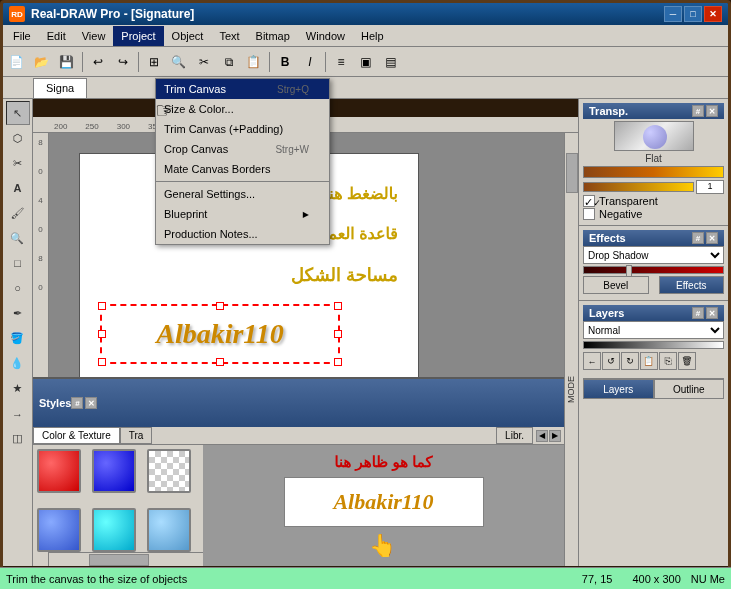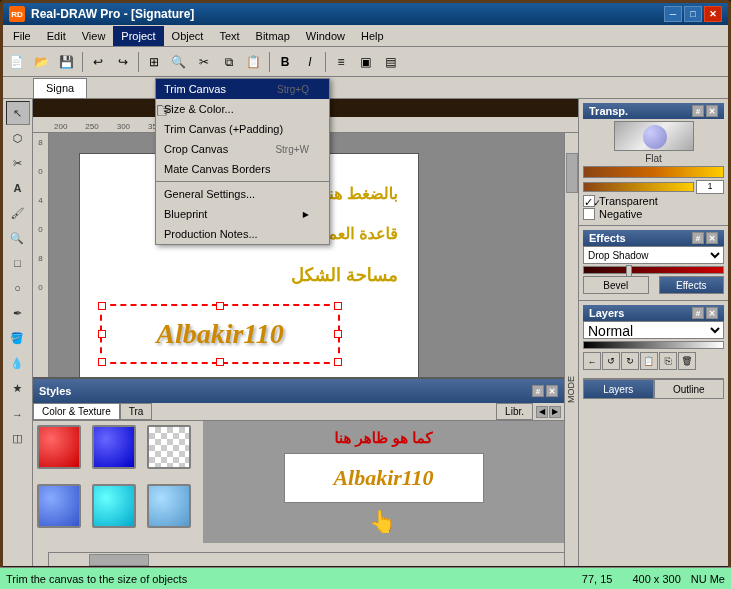--- a/index.html
+++ b/index.html
@@ -316,21 +316,21 @@
       border: 1px solid #808080;
       cursor: pointer;
       display: flex; align-items: center; justify-content: center;
     }
     .bevel-btn.active { background: linear-gradient(to bottom, #4a6a9a, #2a4a7a); color: white; }
 
     .layers-panel { flex: 1; padding: 4px; }
     .layers-select {
       width: 100%;
       height: 18px;
-      font-size: 14px;
+      font-size: 10px;
       background: white;
       border: 1px solid #808080;
     }
     .layers-slider {
       width: 100%;
       height: 8px;
       background: linear-gradient(to right, #000, #fff);
       border: 1px solid #808080;
       margin: 2px 0;
     }
@@ -365,24 +365,23 @@
     }
     .layers-tab.active {
       background: linear-gradient(to bottom, #4a6a9a, #2a4a7a);
       color: white;
     }
     .styles-header {
       background: linear-gradient(to bottom, #4a6a9a, #2a4a7a);
       color: white;
       font-size: 11px;
       font-weight: bold;
-      padding: 6px 6px;
-      display: flex;
-      align-items: center;
-      justify-content: space-between;
+      padding: 18px 6px;
+      display: flex;
+      align-items: center;
     }
 
     .styles-tabs {
       display: flex;
       background: #d4d0c8;
       border-bottom: 1px solid #808080;
     }
     .styles-tab {
       padding: 2px 8px;
       font-size: 10px;

